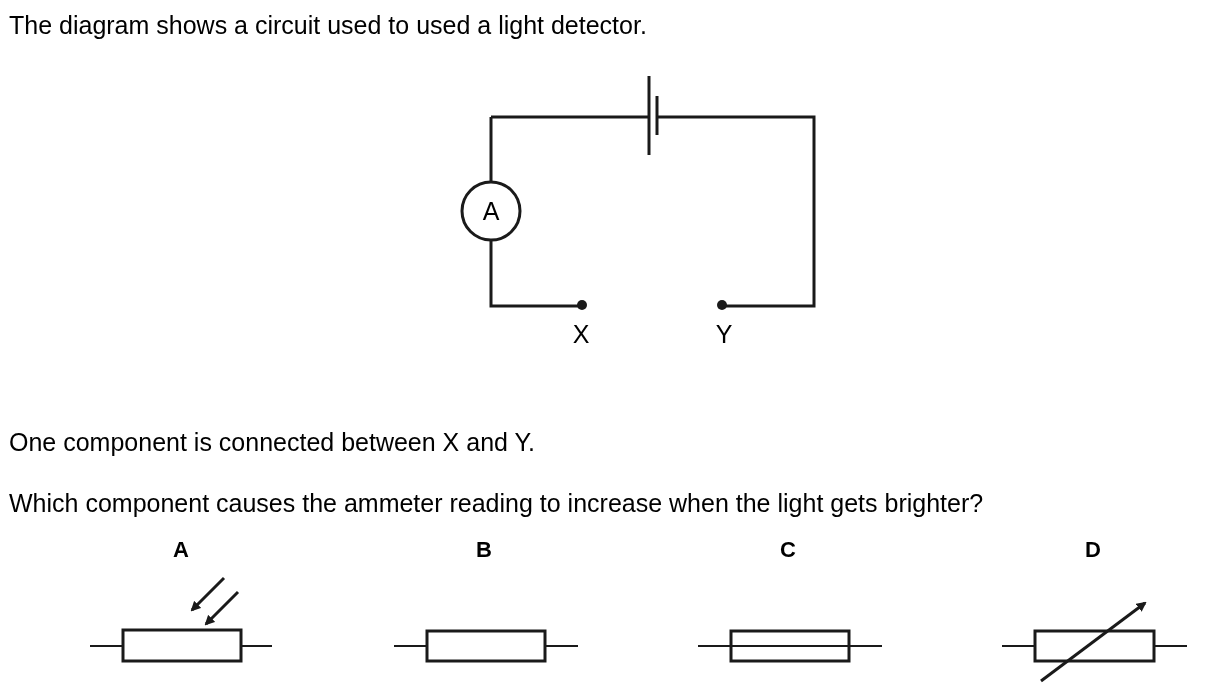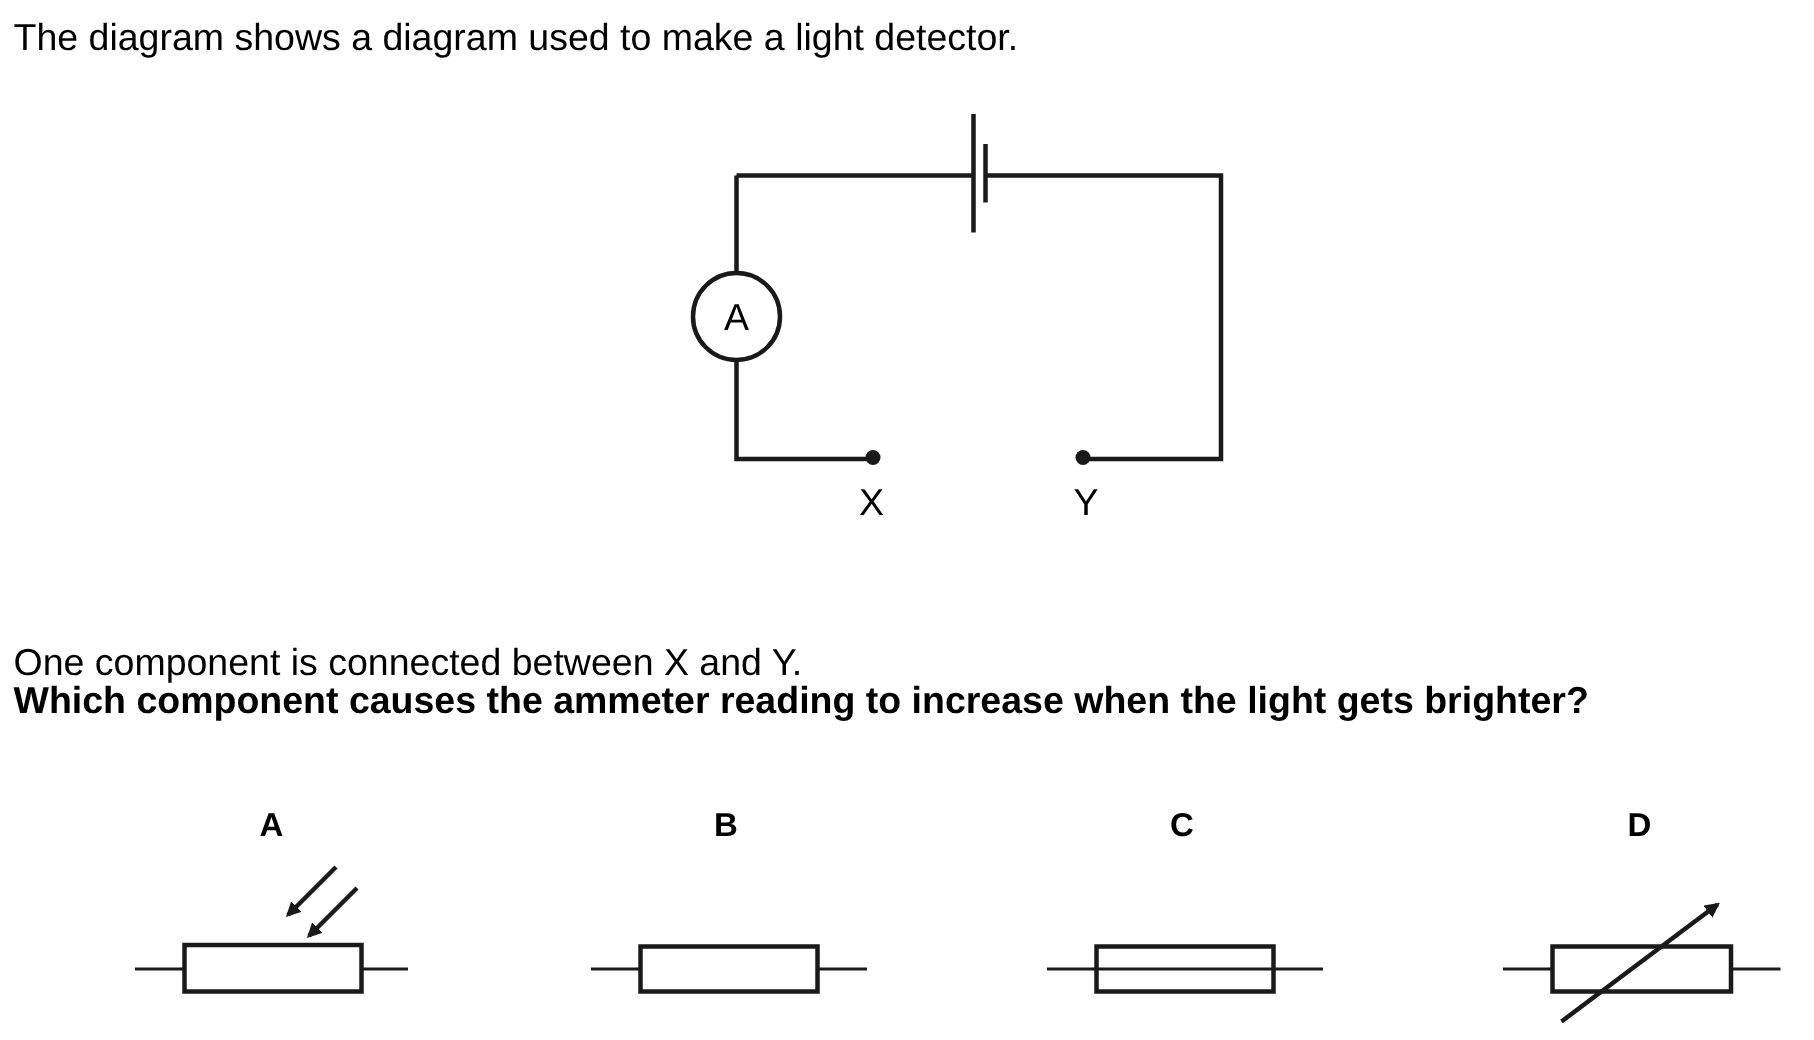--- a/index.html
+++ b/index.html
@@ -18,21 +18,21 @@
     .text-line {
       position: absolute;
       left: 9px;
       font-size: 25px;
       line-height: 30px;
       white-space: nowrap;
       margin: 0;
     }
     #intro { top: 10px; }
     #statement { top: 393px; margin-top: 34px; }
-    #question { top: 452px; font-weight: bold; }
+    #question { top: 488px; }
 
     svg {
       position: absolute;
       left: 0;
       top: 0;
     }
     .wire {
       stroke: #1a1a1a;
       stroke-width: 3;
       fill: none;
@@ -50,21 +50,21 @@
     .opt-label {
       font-family: "Liberation Sans", sans-serif;
       font-size: 22px;
       font-weight: bold;
       fill: #000;
     }
   </style>
 </head>
 <body>
 
-<p id="intro" class="text-line">The diagram shows a diagram used to make a light detector.</p>
+<p id="intro" class="text-line">The diagram shows a circuit used to used a light detector.</p>
 
 <svg width="1209" height="693" viewBox="0 0 1209 693">
   <defs>
     <marker id="arrowhead" markerWidth="10" markerHeight="10" refX="8" refY="5" orient="auto" markerUnits="userSpaceOnUse">
       <path d="M0,0 L10,5 L0,10 Z" fill="#1a1a1a"></path>
     </marker>
   </defs>
 
   <g>
 

